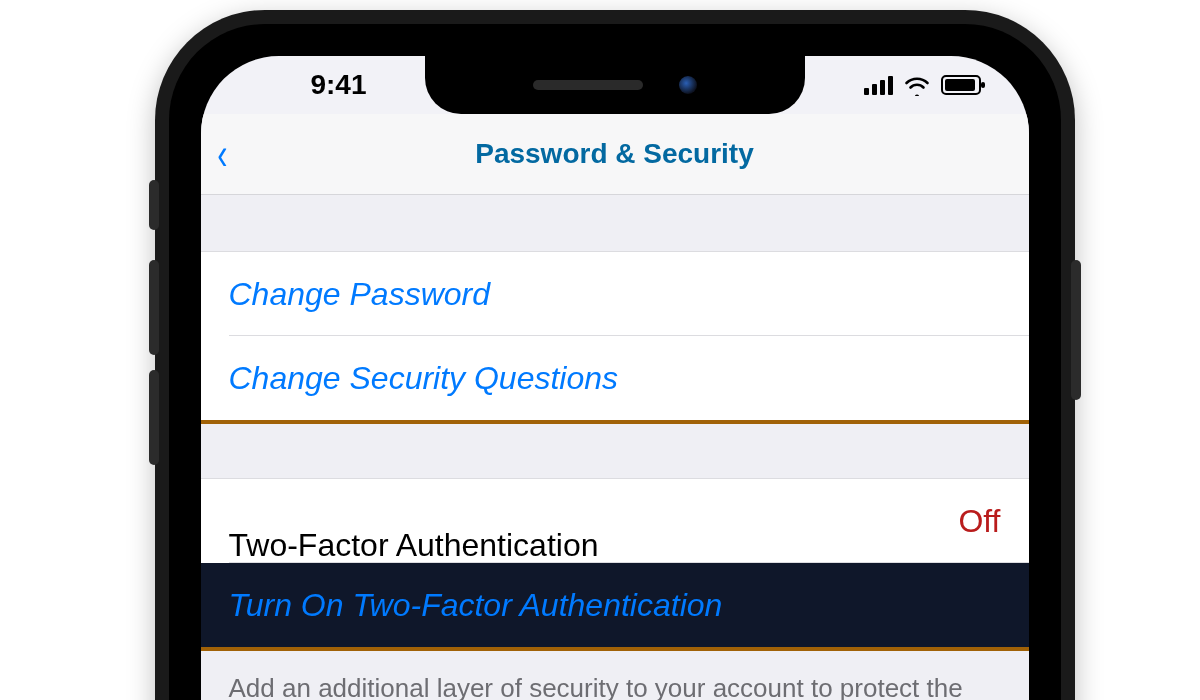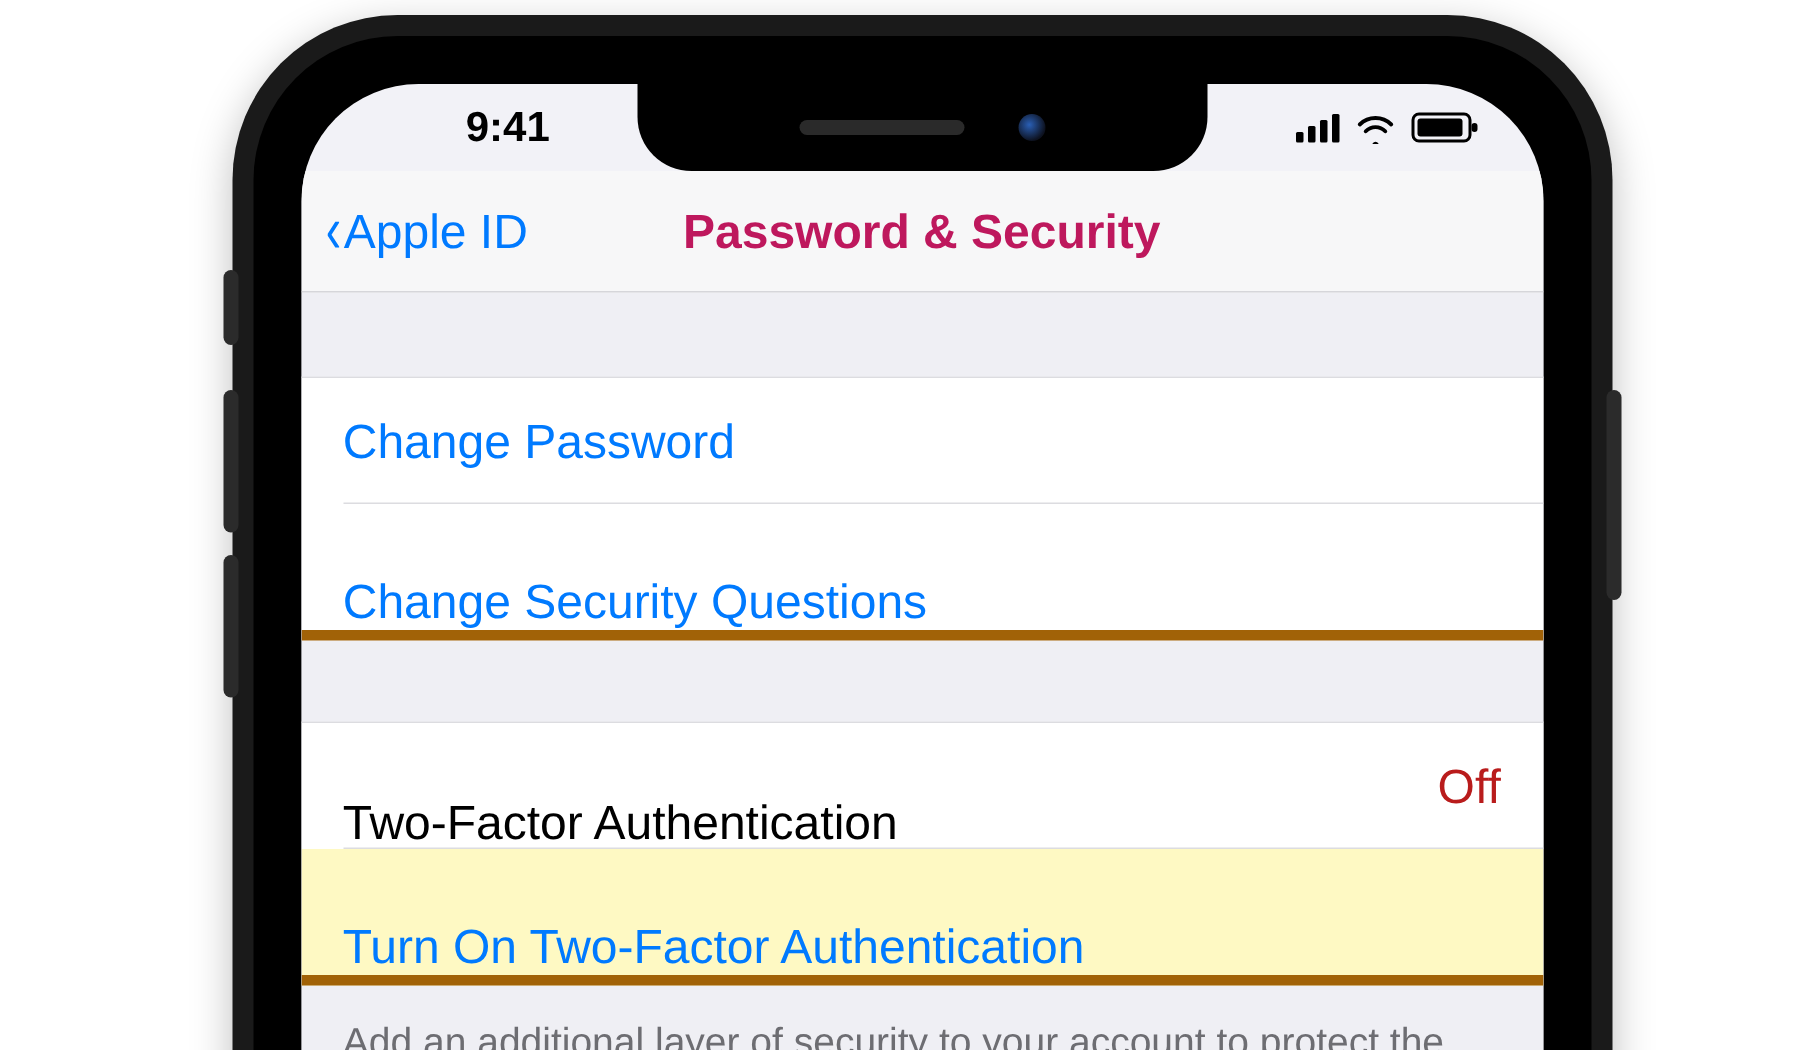--- a/index.html
+++ b/index.html
@@ -178,23 +178,23 @@
     font-size: 44px;
     line-height: 1;
     font-weight: 400;
     transform: scaleX(0.7);
     margin-right: -2px;
   }
   .nav-title {
     position: absolute;
     left: 50%;
     transform: translateX(-50%);
-    font-size: 32px;
+    font-size: 28px;
     font-weight: 600;
-    color: #be185d;
+    color: #0369a1;
   }
   
   .content {
     background: #efeff4;
   }
   .group-spacer {
     height: 56px;
   }
   .group-spacer.small {
     height: 54px;
@@ -208,38 +208,39 @@
     display: flex;
     align-items: center;
     font-size: 32px;
   }
   .cell-row + .cell-row {
     border-top: none;
   }
   .cell-link {
     color: #007aff;
     cursor: pointer;
+    font-style: italic;
   }
   .cell-key {
     color: #000;
     flex: 1;
     margin-top: 48px;
   }
   .cell-val {
     color: #b91c1c;
   }
   .cell-selected {
-    background: #fef9c3;
+    background: #0f172a;
   }
   .group {
     display: flex;
     flex-direction: column;
   }
   .group .cell-row:first-child { border-top: 1px solid #dcdce0; }
-  .group .cell-row:last-child  { border-bottom: 7px solid #a16207; align-items: flex-end; }
+  .group .cell-row:last-child  { border-bottom: 4px solid #a16207; }
   .group .cell-row:not(:first-child) { border-top: none; }
   .group .cell-row:not(:last-child) { border-bottom: none; position:relative; }
   .group .cell-row:not(:last-child)::after {
     content:"";
     position:absolute;
     left:28px; right:0; bottom:0;
     height:1px;
     background:#dcdce0;
   }
   .footer-note {
@@ -284,21 +285,20 @@
             </div>
             <div class="battery">
               <div class="battery-fill"></div>
             </div>
           </div>
         </div>
 
         <div class="nav-bar">
           <div class="back-btn">
             <span class="chevron-left">‹</span>
-            <span>Apple ID</span>
           </div>
           <div class="nav-title">Password &amp; Security</div>
         </div>
 
         <div class="content">
 
           <div class="group-spacer"></div>
 
           <div class="group">
             <div class="cell-row cell-link">

